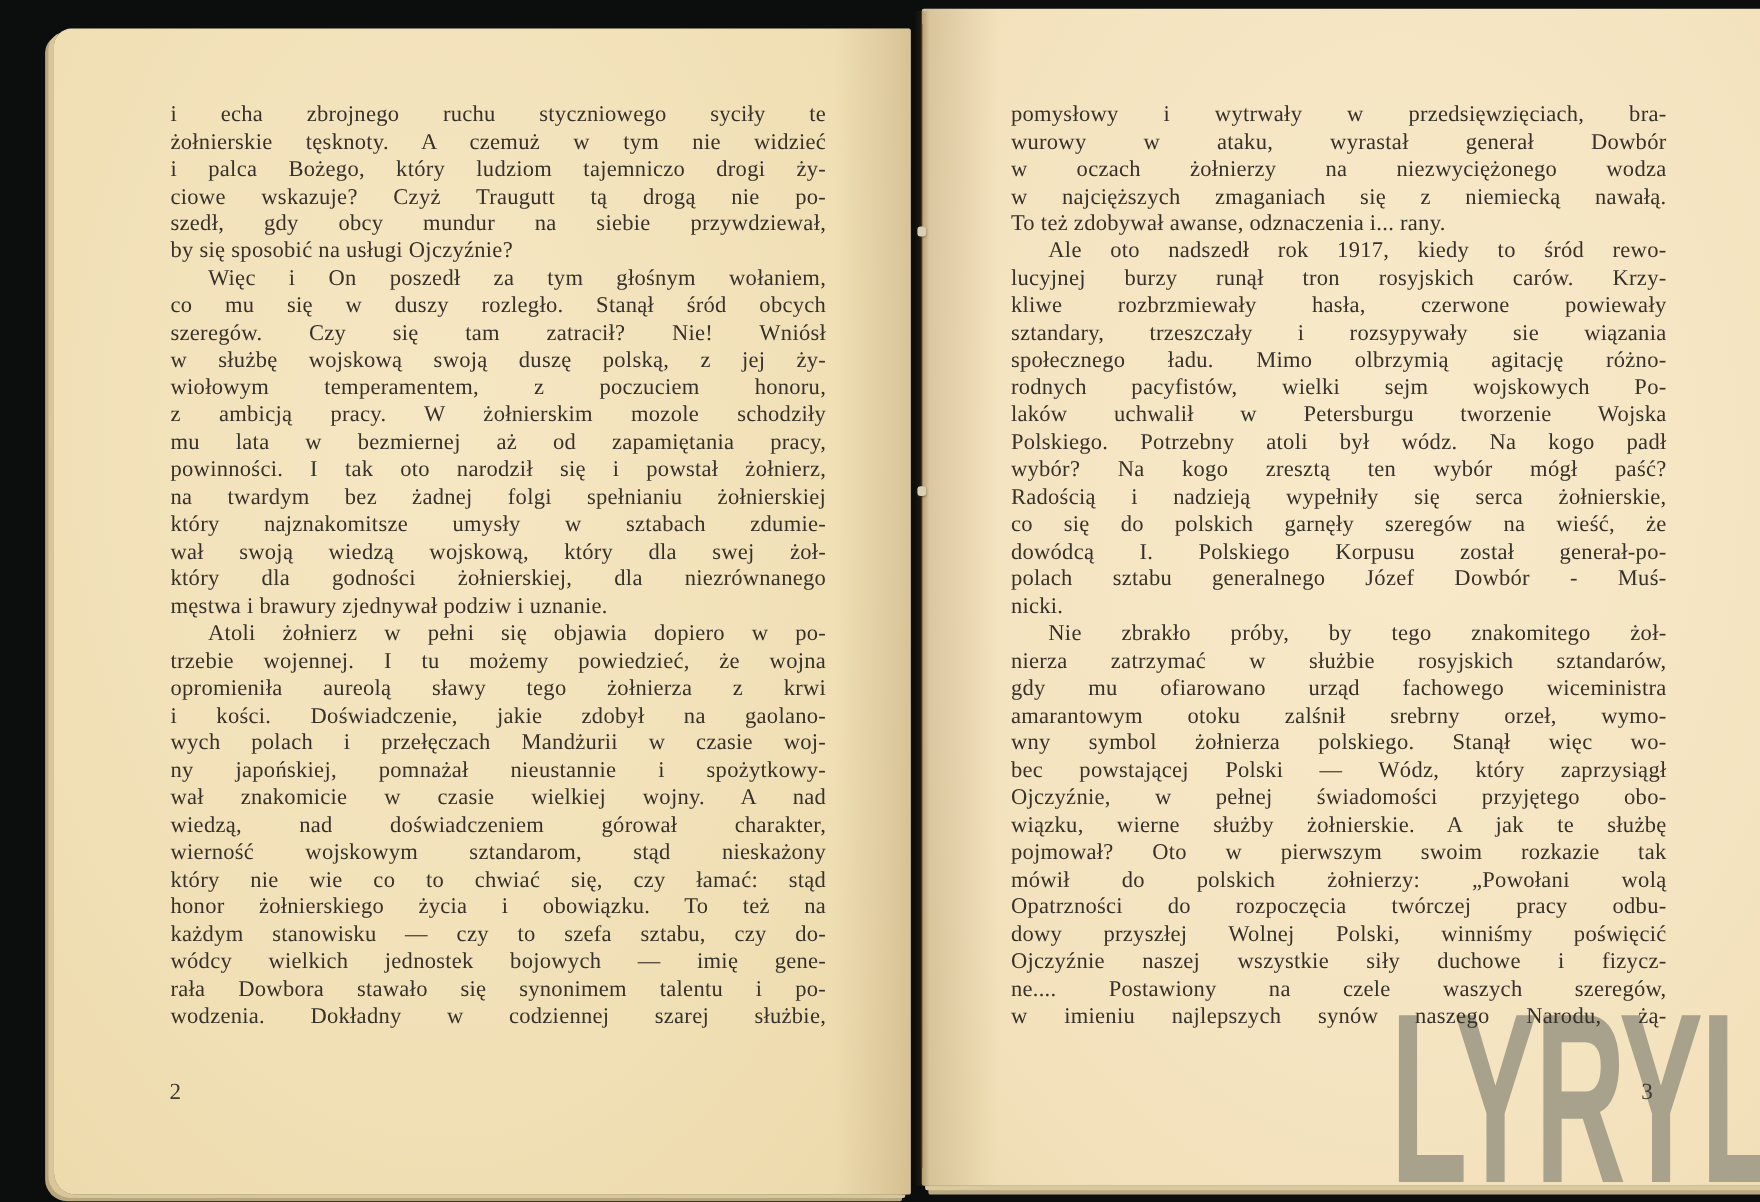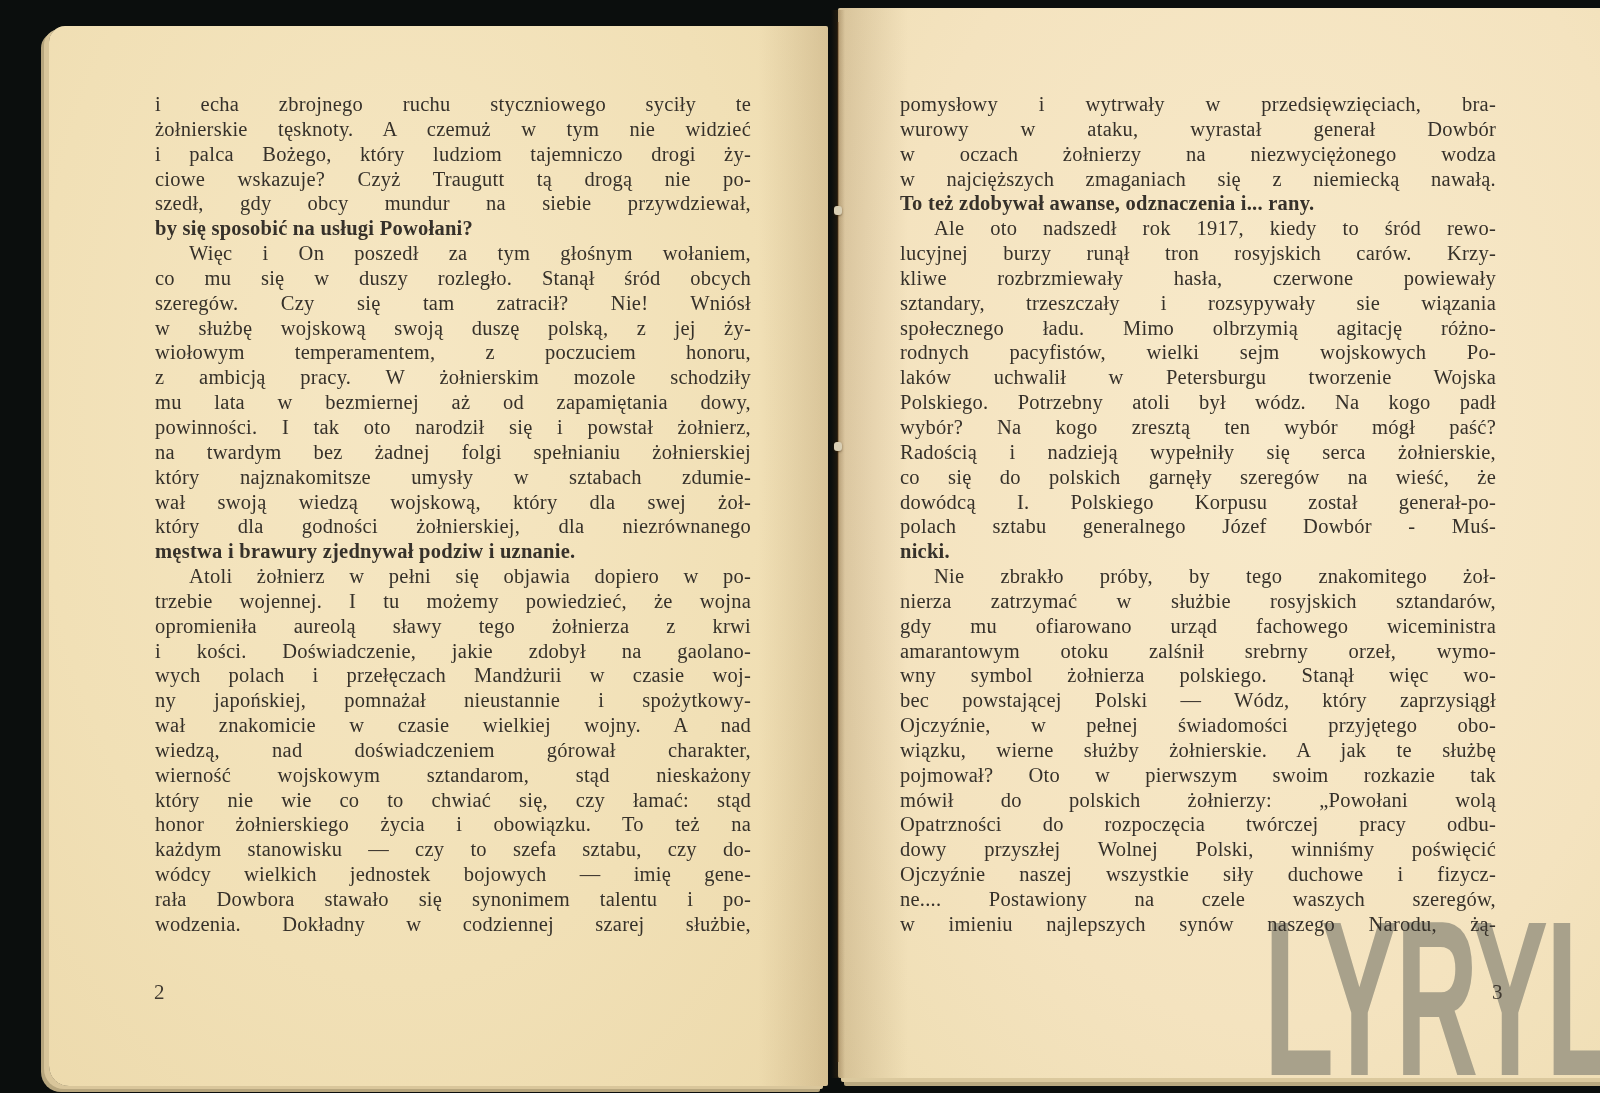--- a/index.html
+++ b/index.html
@@ -95,31 +95,31 @@
     line-height: 24.85px;
     letter-spacing: 0.25px;
     color: #36312a;
     z-index: 2;
   }
   .page-left .text-block {
     left: 106px;   
     top: 66px;     
   }
   .page-right .text-block {
-    left: 62px;    
+    left: 81px;    
     top: 84px;     
   }
   .line {
     text-align: justify;
     text-align-last: justify;
     height: 24.85px;
     white-space: normal;
   }
   .line.indent { text-indent: 34px; }
-  .line.para-end { text-align-last: left; font-weight: bold; }
+  .line.para-end { text-align-last: left; }
 
   .page-number {
     position: absolute;
     font-size: 21px;
     color: #403a31;
     z-index: 3;
   }
   .page-number-left {
     left: 105px;   
     top: 954px;    
@@ -150,28 +150,28 @@
 <div class="scene">
 
   <div class="page page-left">
     <div class="text-block">
 
     <div class="line">i echa zbrojnego ruchu styczniowego syciły te</div>
         <div class="line">żołnierskie tęsknoty. A czemuż w tym nie widzieć</div>
         <div class="line">i palca Bożego, który ludziom tajemniczo drogi ży-</div>
         <div class="line">ciowe wskazuje? Czyż Traugutt tą drogą nie po-</div>
         <div class="line">szedł, gdy obcy mundur na siebie przywdziewał,</div>
-        <div class="line para-end">by się sposobić na usługi Powołani?</div>
+        <div class="line para-end">by się sposobić na usługi Ojczyźnie?</div>
         <div class="line indent">Więc i On poszedł za tym głośnym wołaniem,</div>
         <div class="line">co mu się w duszy rozległo. Stanął śród obcych</div>
         <div class="line">szeregów. Czy się tam zatracił? Nie! Wniósł</div>
         <div class="line">w służbę wojskową swoją duszę polską, z jej ży-</div>
         <div class="line">wiołowym temperamentem, z poczuciem honoru,</div>
         <div class="line">z ambicją pracy. W żołnierskim mozole schodziły</div>
-        <div class="line">mu lata w bezmiernej aż od zapamiętania dowy,</div>
+        <div class="line">mu lata w bezmiernej aż od zapamiętania pracy,</div>
         <div class="line">powinności. I tak oto narodził się i powstał żołnierz,</div>
         <div class="line">na twardym bez żadnej folgi spełnianiu żołnierskiej</div>
         <div class="line">który najznakomitsze umysły w sztabach zdumie-</div>
         <div class="line">wał swoją wiedzą wojskową, który dla swej żoł-</div>
         <div class="line">który dla godności żołnierskiej, dla niezrównanego</div>
         <div class="line para-end">męstwa i brawury zjednywał podziw i uznanie.</div>
         <div class="line indent">Atoli żołnierz w pełni się objawia dopiero w po-</div>
         <div class="line">trzebie wojennej. I tu możemy powiedzieć, że wojna</div>
         <div class="line">opromieniła aureolą sławy tego żołnierza z krwi</div>
         <div class="line">i kości. Doświadczenie, jakie zdobył na gaolano-</div>

